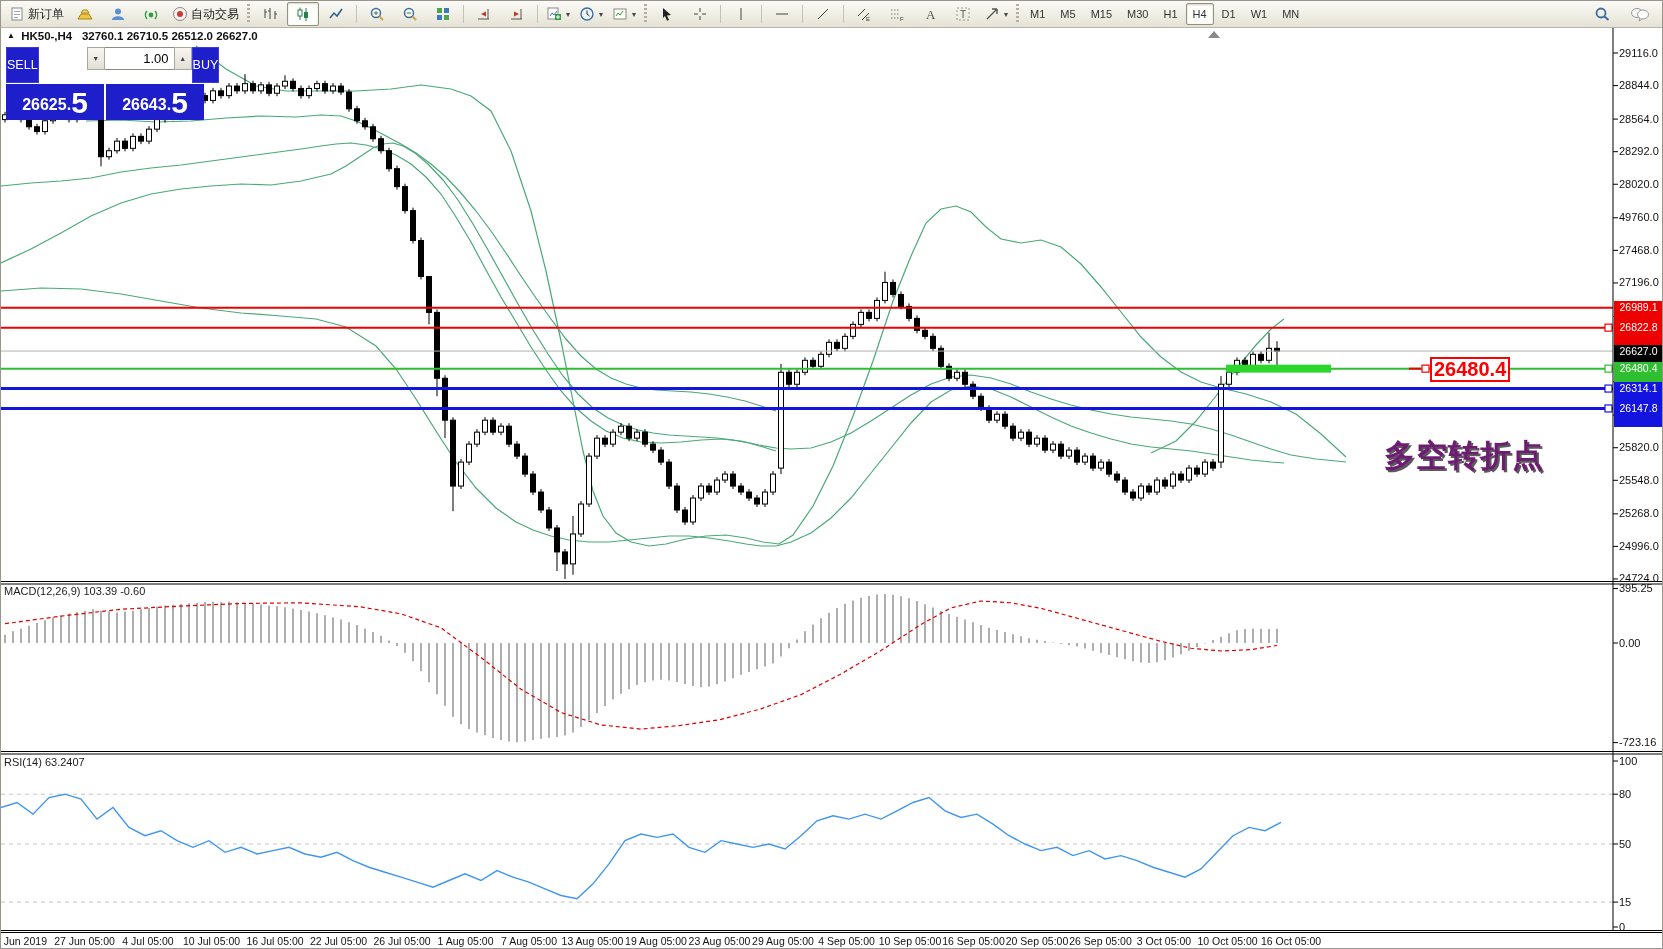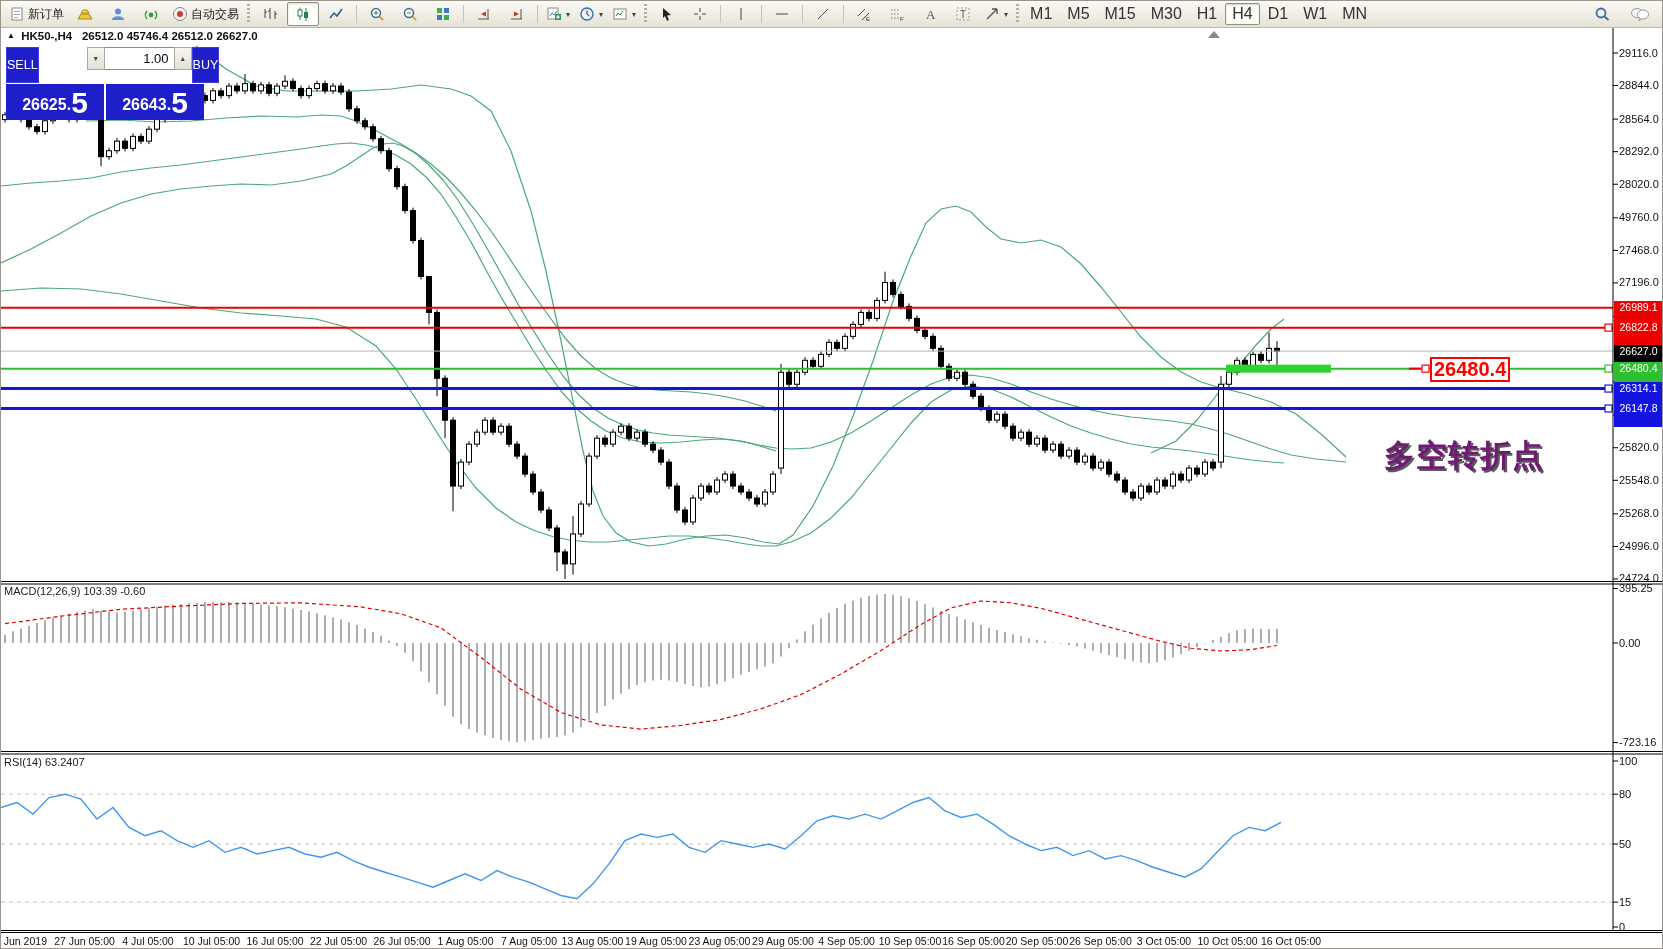--- a/index.html
+++ b/index.html
@@ -7,21 +7,21 @@
   
   #toolbar{position:absolute;left:0;top:0;width:1663px;height:27px;
     background:linear-gradient(#fbfaf7,#eceade 70%,#e4e1d6);border-bottom:1px solid #b9b5a9;
     display:flex;align-items:center;padding:0 4px;box-sizing:border-box;gap:1px;z-index:30;}
   .tb-btn{height:22px;min-width:24px;display:flex;align-items:center;justify-content:center;
     padding:0 3px;border:1px solid transparent;border-radius:2px;cursor:default;font-size:12px;color:#222;gap:3px;}
   .tb-btn.active{background:#fdfdfa;border:1px solid #94907f;box-shadow:inset 0 1px 2px rgba(0,0,0,.15);}
   .tb-btn .dd{font-size:8px;color:#444;margin-left:1px;}
   .tb-sep{width:1px;height:18px;background:#c6c2b6;margin:0 3px;}
   .tb-grip{width:7px;height:20px;margin:0 3px;background:repeating-linear-gradient(to bottom,#b3ae9f 0 2px,transparent 2px 4px);width:3px;}
-  .tf-btn{height:20px;padding:0 6px;font-size:16px;color:#333;display:flex;align-items:center;border:1px solid transparent;border-radius:2px;}
+  .tf-btn{height:20px;padding:0 6px;font-size:11px;color:#333;display:flex;align-items:center;border:1px solid transparent;border-radius:2px;}
   .tf-btn.active{background:#fdfdfa;border:1px solid #94907f;box-shadow:inset 0 1px 2px rgba(0,0,0,.18);}
   #tb-right{margin-left:auto;display:flex;align-items:center;gap:6px;padding-right:4px;}
   .tb-btn svg{display:block;}
   
   #chart-svg{position:absolute;left:0;top:0;z-index:1;}
   .pane-label{position:absolute;font-size:11px;color:#1c1c1c;z-index:5;white-space:nowrap;}
   #symbol-title{position:absolute;left:6px;top:29px;font-size:11.5px;font-weight:bold;color:#111;z-index:6;}
   #symbol-title .tri{font-size:8px;vertical-align:2px;margin-right:3px;}
   .axis-label{position:absolute;left:1618px;font-size:11px;color:#111;z-index:4;white-space:nowrap;}
   .axis-badge{position:absolute;left:1613px;width:49px;height:25px;line-height:13px;font-size:10.5px;color:#fff;text-align:center;z-index:6;}
@@ -858,21 +858,21 @@
       <line x1="1612" y1="793.2" x2="1617" y2="793.2" stroke="#000" stroke-width="1"></line>
       <line x1="1612" y1="843" x2="1617" y2="843" stroke="#000" stroke-width="1"></line>
       <line x1="1612" y1="901.1" x2="1617" y2="901.1" stroke="#000" stroke-width="1"></line>
       <line x1="1612" y1="926" x2="1617" y2="926" stroke="#000" stroke-width="1"></line>
     </svg>
 
   <div id="symbol-title">
     <span class="tri">▲</span>
     <span>HK50-,H4</span>
     <span>&nbsp;</span>
-    <span>26512.0 45746.4 26512.0 26627.0</span>
+    <span>32760.1 26710.5 26512.0 26627.0</span>
   </div>
 
   <div id="trade-panel">
     <div id="tp-row1">
       <div id="sell-btn">SELL</div>
       <div id="vol-ctrl">
         <div class="spin">▼</div>
         <input id="vol-input" value="1.00" style="">
         <div class="spin">▲</div>
       </div>

